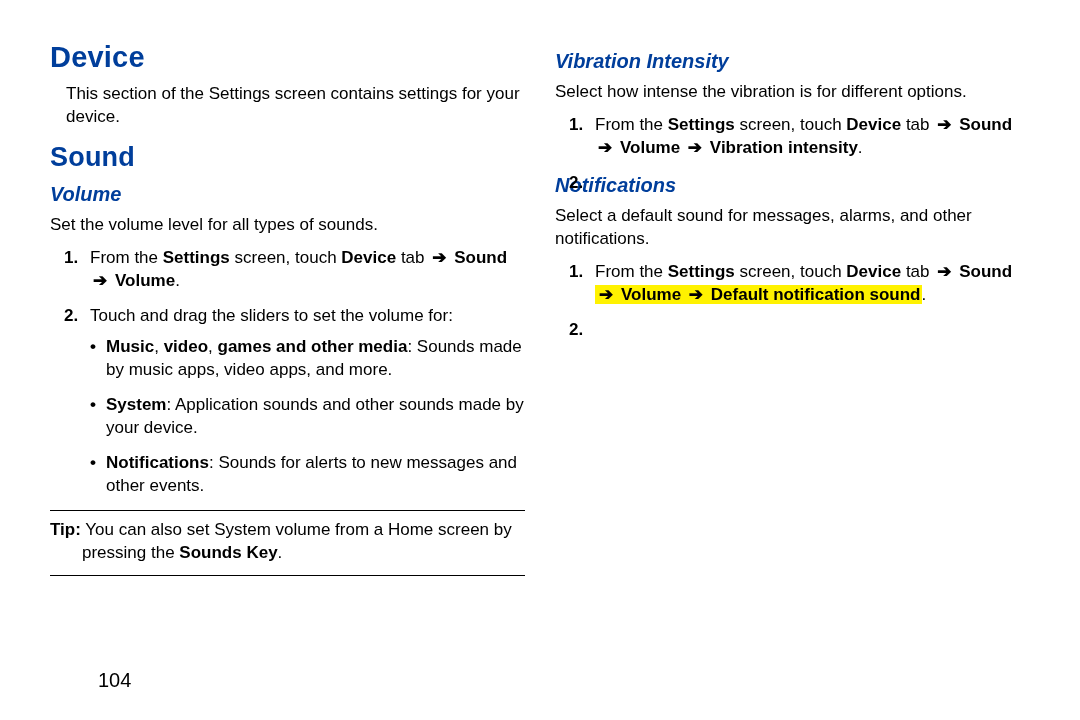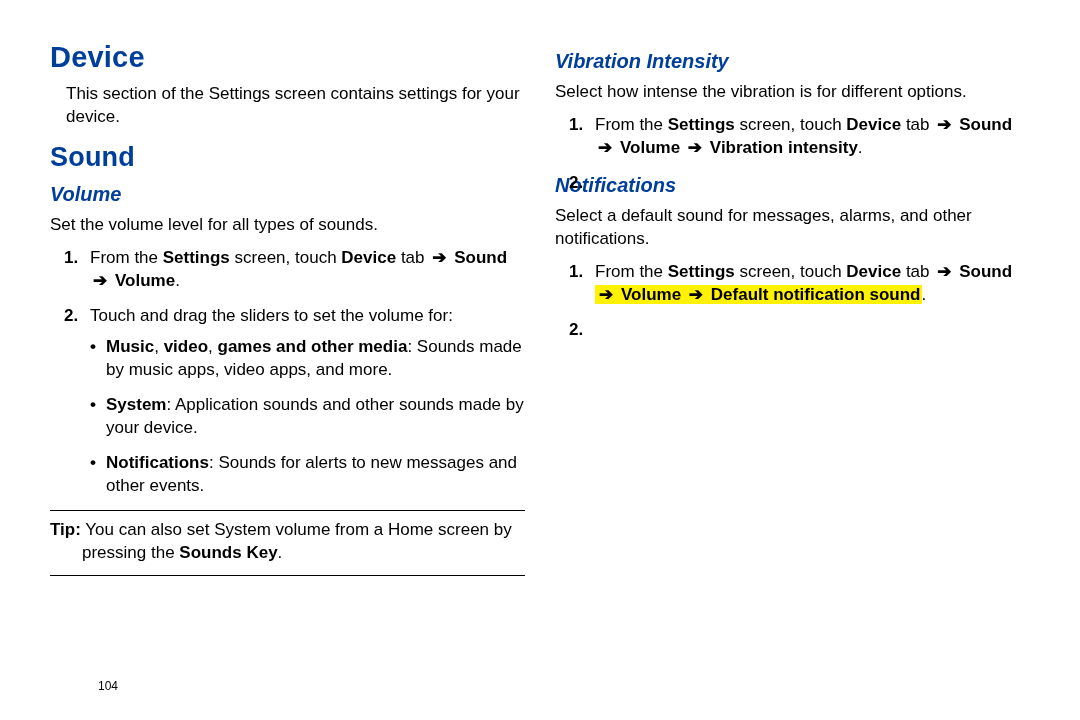--- a/index.html
+++ b/index.html
@@ -82,21 +82,21 @@
     border-top: 1.5px solid #000;
     margin: 10px 0 8px 0;
   }
   .tip { margin: 6px 0 0 0; }
   .tip-label { font-weight: 700; }
   .tip-line2 { padding-left: 32px; }
   .page-num {
     position: absolute;
     left: 98px;
     bottom: 26px;
-    font-size: 12px;
+    font-size: 20px;
   }
 </style>
 </head>
 <body>
 
 <div class="columns">
 
   <div class="col">
 
     <h1 class="h1">Device</h1>

